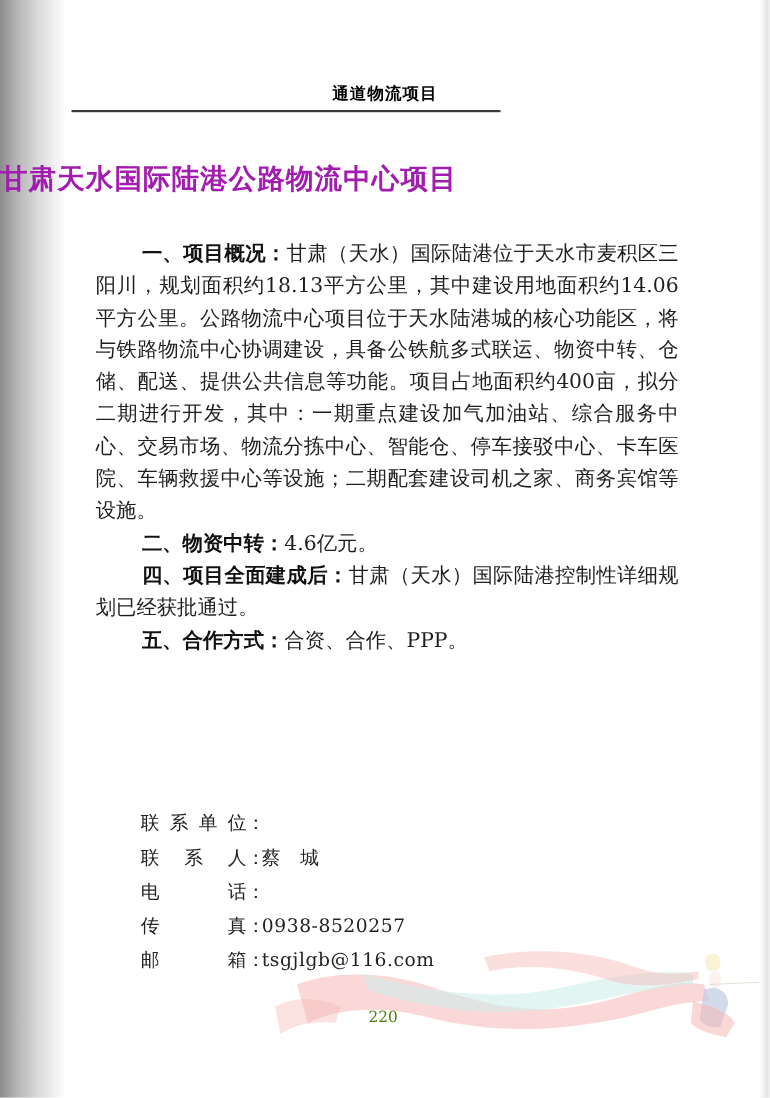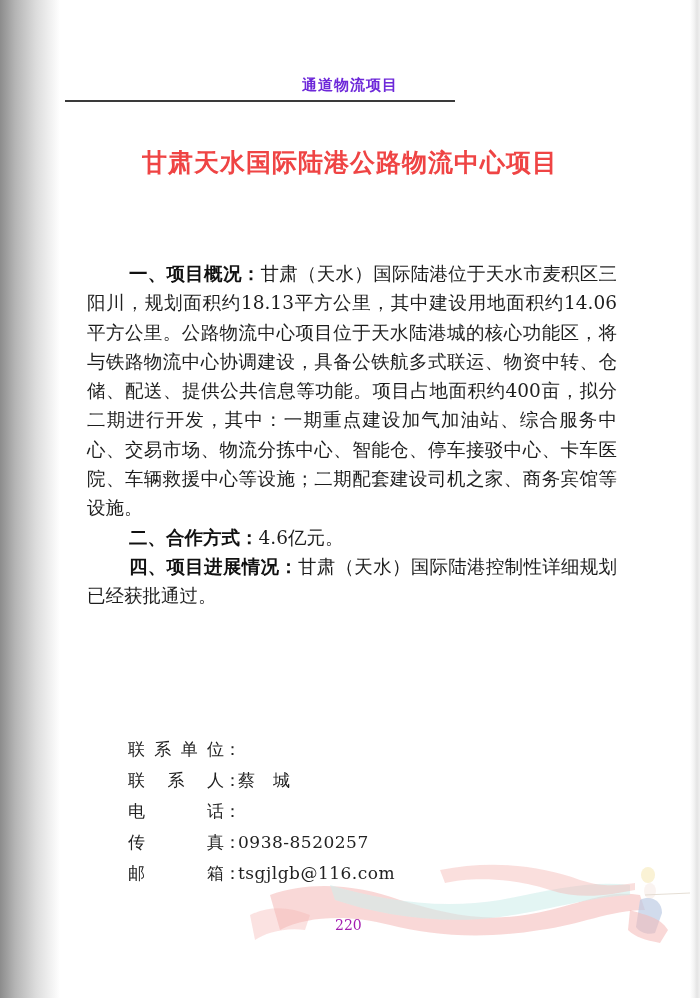--- a/index.html
+++ b/index.html
@@ -11,80 +11,80 @@
       background: linear-gradient(to right, #8c8c8c 0%, #b4b4b4 25%, #dcdcdc 60%, #f6f6f6 90%, #ffffff 100%);
     }
     .page-shadow-right {
       position: absolute; right: 0; top: 0; width: 10px; height: 998px;
       background: linear-gradient(to right, #ffffff 0%, #f3f3f3 40%, #e4e4e4 70%, #f0f0f0 100%);
     }
 
     .running-header {
       position: absolute; left: 87px; width: 368px; top: 76px;
       text-align: center; font-family: "DejaVu Sans", "Liberation Sans", sans-serif;
-      font-weight: bold; font-size: 15px; letter-spacing: 1px; color: #6d28d9;
+      font-weight: bold; font-size: 15px; letter-spacing: 1px; color: #000000;
       width: 368px; left: 166px;
     }
     .header-rule {
       position: absolute; left: 65px; top: 100px; width: 390px; height: 2px;
       background: #3a3a3a;
     }
 
     .doc-title {
       position: absolute; left: 0; width: 700px; top: 146px;
-      text-align: center; font-family: "DejaVu Serif", "Liberation Serif", serif;
-      font-weight: bold; font-size: 25px; letter-spacing: 1px; color: #ef4444;
+      text-align: left; font-family: "DejaVu Serif", "Liberation Serif", serif;
+      font-weight: bold; font-size: 25px; letter-spacing: 1px; color: #a21caf;
     }
 
     .body-text {
       position: absolute; left: 87px; top: 216px; width: 530px;
       font-size: 18.5px; line-height: 29.3px; color: #1e1e1e;
       text-align: justify;
-      margin-top: 43px;
     }
     .para { text-indent: 42px; }
     .para .lead {
       font-family: "DejaVu Sans", "Liberation Sans", sans-serif; font-weight: bold; color: #111;
     }
 
     .contact {
       position: absolute; left: 128px; top: 734px; width: 480px;
       font-size: 17px; line-height: 31px; color: #222;
     }
     .contact-row { display: flex; white-space: nowrap; }
     .contact-label { width: 96px; display: flex; justify-content: space-between; letter-spacing: 0; }
     .contact-label span { display: inline-block; }
     .contact-colon { width: 14px; }
     .contact-value { letter-spacing: 0.5px; }
     .contact-value .gap { display: inline-block; width: 22px; }
 
     .page-number {
-      position: absolute; left: 335px; top: 917px; font-size: 14px; color: #a21caf;
+      position: absolute; left: 335px; top: 917px; font-size: 14px; color: #4d7c0f;
     }
 
     .decoration {
       position: absolute; left: 250px; top: 855px; width: 440px; height: 110px;
       opacity: 0.45;
     }
   </style>
 </head>
 <body>
 
 <div class="page-shadow-left"></div>
 <div class="page-shadow-right"></div>
 
 <div class="running-header">通道物流项目</div>
 <div class="header-rule"></div>
 
 <h1 class="doc-title">甘肃天水国际陆港公路物流中心项目</h1>
 
 <div class="body-text">
   <p class="para"><span class="lead">一、项目概况：</span><span>甘肃（天水）国际陆港位于天水市麦积区三阳川，规划面积约18.13平方公里，其中建设用地面积约14.06平方公里。公路物流中心项目位于天水陆港城的核心功能区，将与铁路物流中心协调建设，具备公铁航多式联运、物资中转、仓储、配送、提供公共信息等功能。项目占地面积约400亩，拟分二期进行开发，其中：一期重点建设加气加油站、综合服务中心、交易市场、物流分拣中心、智能仓、停车接驳中心、卡车医院、车辆救援中心等设施；二期配套建设司机之家、商务宾馆等设施。</span></p>
-  <p class="para"><span class="lead">二、合作方式：</span><span>4.6亿元。</span></p>
-  <p class="para"><span class="lead">四、项目进展情况：</span><span>甘肃（天水）国际陆港控制性详细规划已经获批通过。</span></p>
+  <p class="para"><span class="lead">二、物资中转：</span><span>4.6亿元。</span></p>
+  <p class="para"><span class="lead">四、项目全面建成后：</span><span>甘肃（天水）国际陆港控制性详细规划已经获批通过。</span></p>
+  <p class="para"><span class="lead">五、合作方式：</span><span>合资、合作、PPP。</span></p>
 </div>
 
 <div class="contact">
   <div class="contact-row">
     <span class="contact-label">
       <span>联</span>
       <span>系</span>
       <span>单</span>
       <span>位</span>
     </span>

